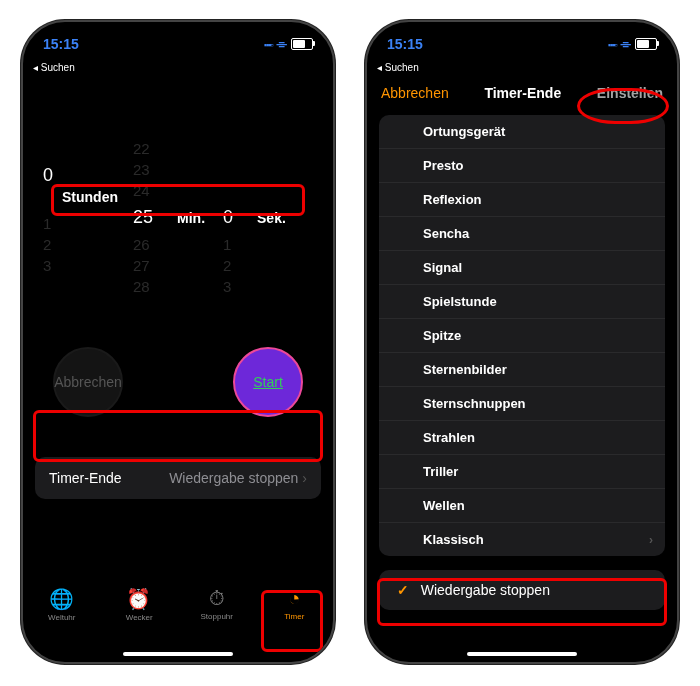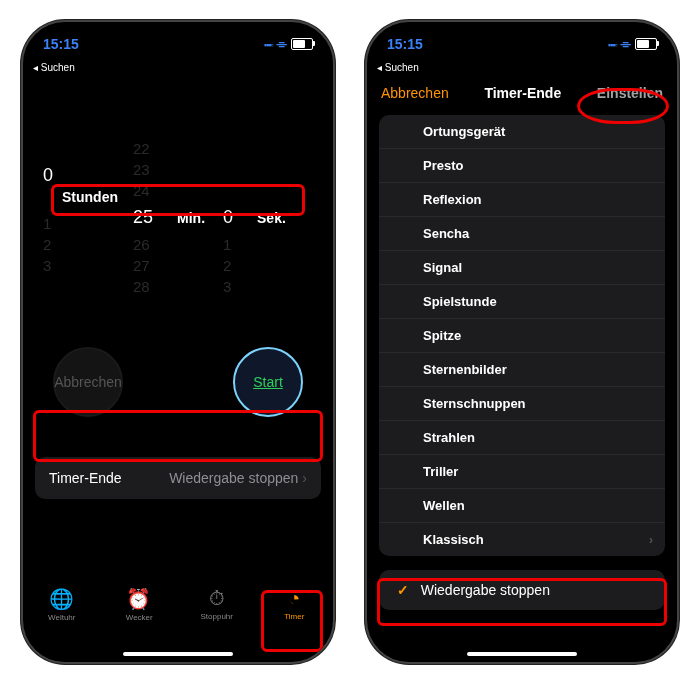--- a/index.html
+++ b/index.html
@@ -114,23 +114,23 @@
     justify-content: center;
     font-size: 14px;
     box-sizing: border-box;
   }
   .cancel-btn {
     background: #141414;
     color: #555;
     border: 2px solid #1a1a1a;
   }
   .start-btn {
-    background: #0f172a;
+    background: #6d28d9;
     color: #30d158;
-    border: 2px solid #7dd3fc;
+    border: 2px solid #ec4899;
     text-decoration: underline;
   }
   .end-row {
     margin: 20px 12px;
     background: #1c1c1e;
     border-radius: 10px;
     padding: 13px 14px;
     display: flex;
     justify-content: space-between;
     align-items: center;

